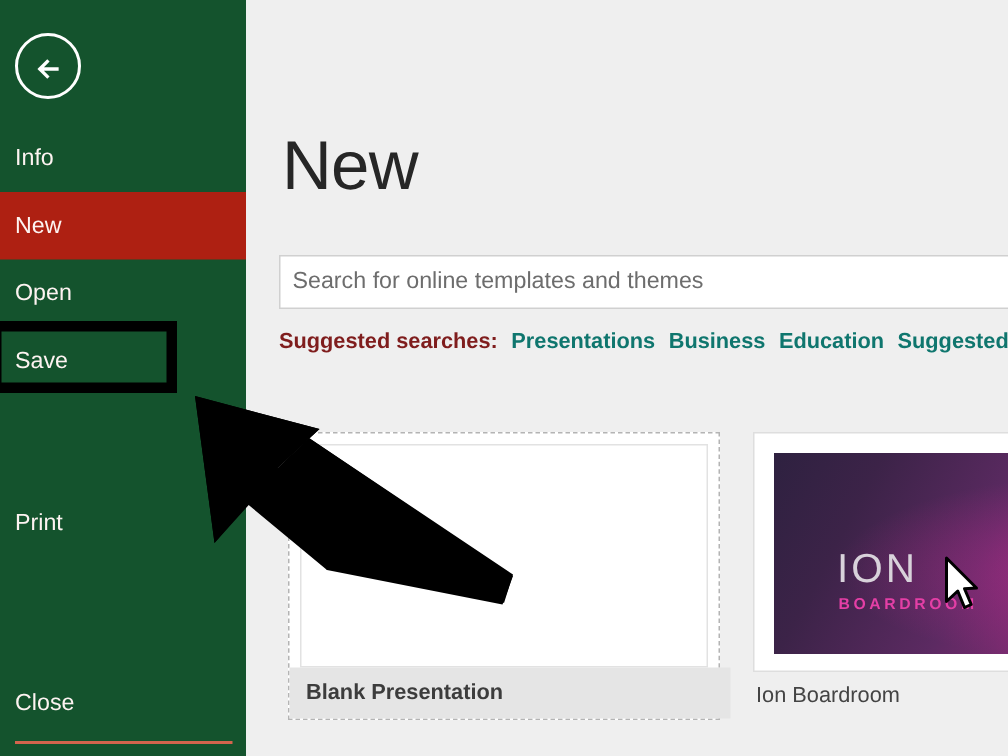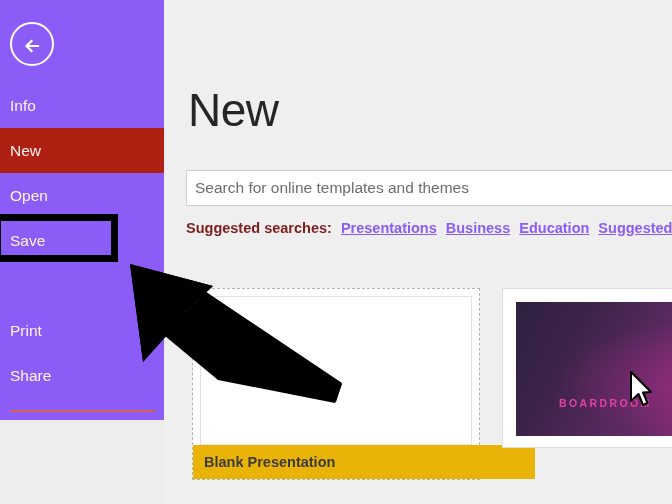--- a/index.html
+++ b/index.html
@@ -12,22 +12,22 @@
   #app {
     position: relative;
     width: 672px; height: 504px;
     overflow: hidden;
   }
 
   
   #sidebar {
     position: absolute;
     left: 0; top: 0;
-    width: 164px; height: 420px;
-    background: #8b5cf6;
+    width: 164px; height: 504px;
+    background: #14532d;
     overflow: hidden;
   }
   #back-button {
     position: absolute;
     left: 10px; top: 22px;
     width: 44px; height: 44px;
     border-radius: 50%;
     border: 2px solid #ffffff;
     cursor: pointer;
   }
@@ -87,21 +87,21 @@
   #suggested-row {
     position: absolute;
     left: 22px; top: 220px;
     width: 500px;
     white-space: nowrap;
     font-size: 14.5px;
     font-weight: bold;
     color: #474747;
   }
   #suggested-row .sugg-label { color: #7f1d1d; }
-  #suggested-row .sugg-link { color: #8b5cf6; cursor: pointer; margin-left: 9px; text-decoration: underline; }
+  #suggested-row .sugg-link { color: #0f766e; cursor: pointer; margin-left: 9px; }
 
   
   .card {
     position: absolute;
     cursor: pointer;
   }
   #card-blank {
     left: 28px; top: 288px;
     width: 288px; height: 192px;
     border: 1px dashed #b4b4b4;
@@ -110,23 +110,23 @@
   #card-blank .thumb {
     position: absolute;
     left: 7px; top: 7px;
     width: 272px; height: 149px;
     background: #ffffff;
     border: 1px solid #e2e2e2;
   }
   #card-blank .caption {
     position: absolute;
     left: 0; bottom: 0;
-    width: 342px; height: 34px;
+    width: 294px; height: 34px;
     line-height: 34px;
-    background: #eab308;
+    background: #e5e5e5;
     color: #3c3c3c;
     font-size: 14.5px;
     font-weight: bold;
     padding-left: 11px;
     white-space: nowrap;
   }
 
   #card-ion {
     left: 338px; top: 288px;
     width: 290px; height: 192px;
@@ -202,22 +202,22 @@
     <div id="back-button">
       <svg width="30" height="30" viewBox="0 0 30 30">
         <path d="M19 15 H8 M12.5 10 L7.5 15 L12.5 20" stroke="#ffffff" stroke-width="2.2" fill="none" stroke-linecap="square" stroke-linejoin="miter"></path>
       </svg>
     </div>
 
     <div class="nav-item" style="top:83px"><span>Info</span></div>
     <div class="nav-item active" style="top:128px"><span>New</span></div>
     <div class="nav-item" style="top:173px"><span>Open</span></div>
     <div class="nav-item" style="top:218px"><span>Save</span></div>
-    <div class="nav-item" style="top:308px"><span>Print</span></div>
-    <div class="nav-item" style="top:353px"><span>Share</span></div>
+    <div class="nav-item" style="top:326px"><span>Print</span></div>
+    <div class="nav-item" style="top:446px"><span>Close</span></div>
 
     <div id="sidebar-bottom-rule"></div>
   </div>
 
   <div id="content">
 
     <div id="page-title">New</div>
 
     <input id="search-input" type="text" placeholder="Search for online templates and themes" style="">
 
@@ -226,23 +226,25 @@
     </div>
 
     <div id="card-blank" class="card">
       <div class="thumb"></div>
       <div class="caption">Blank Presentation</div>
     </div>
 
     <div id="card-ion" class="card">
       <div class="frame">
         <div class="thumb">
+          <div class="ion-word">ION</div>
           <div class="ion-sub">BOARDROOM</div>
         </div>
       </div>
+      <div class="caption">Ion Boardroom</div>
     </div>
 
   </div>
 
   <div id="save-highlight"></div>
 
   <svg id="pointer-arrow" viewBox="0 0 250 170">
     <polygon points="20,14 103,36 75,62 127,106 108,130 55,86 33,112" fill="#000000"></polygon>
     <polygon points="75,62 108,130 225,153 232,134 96,42" fill="#000000"></polygon>
     <path d="M20,14 L103,36 L75,62 L226,152 L232,133 L96,42 L33,112 Z" fill="#000000"></path>

